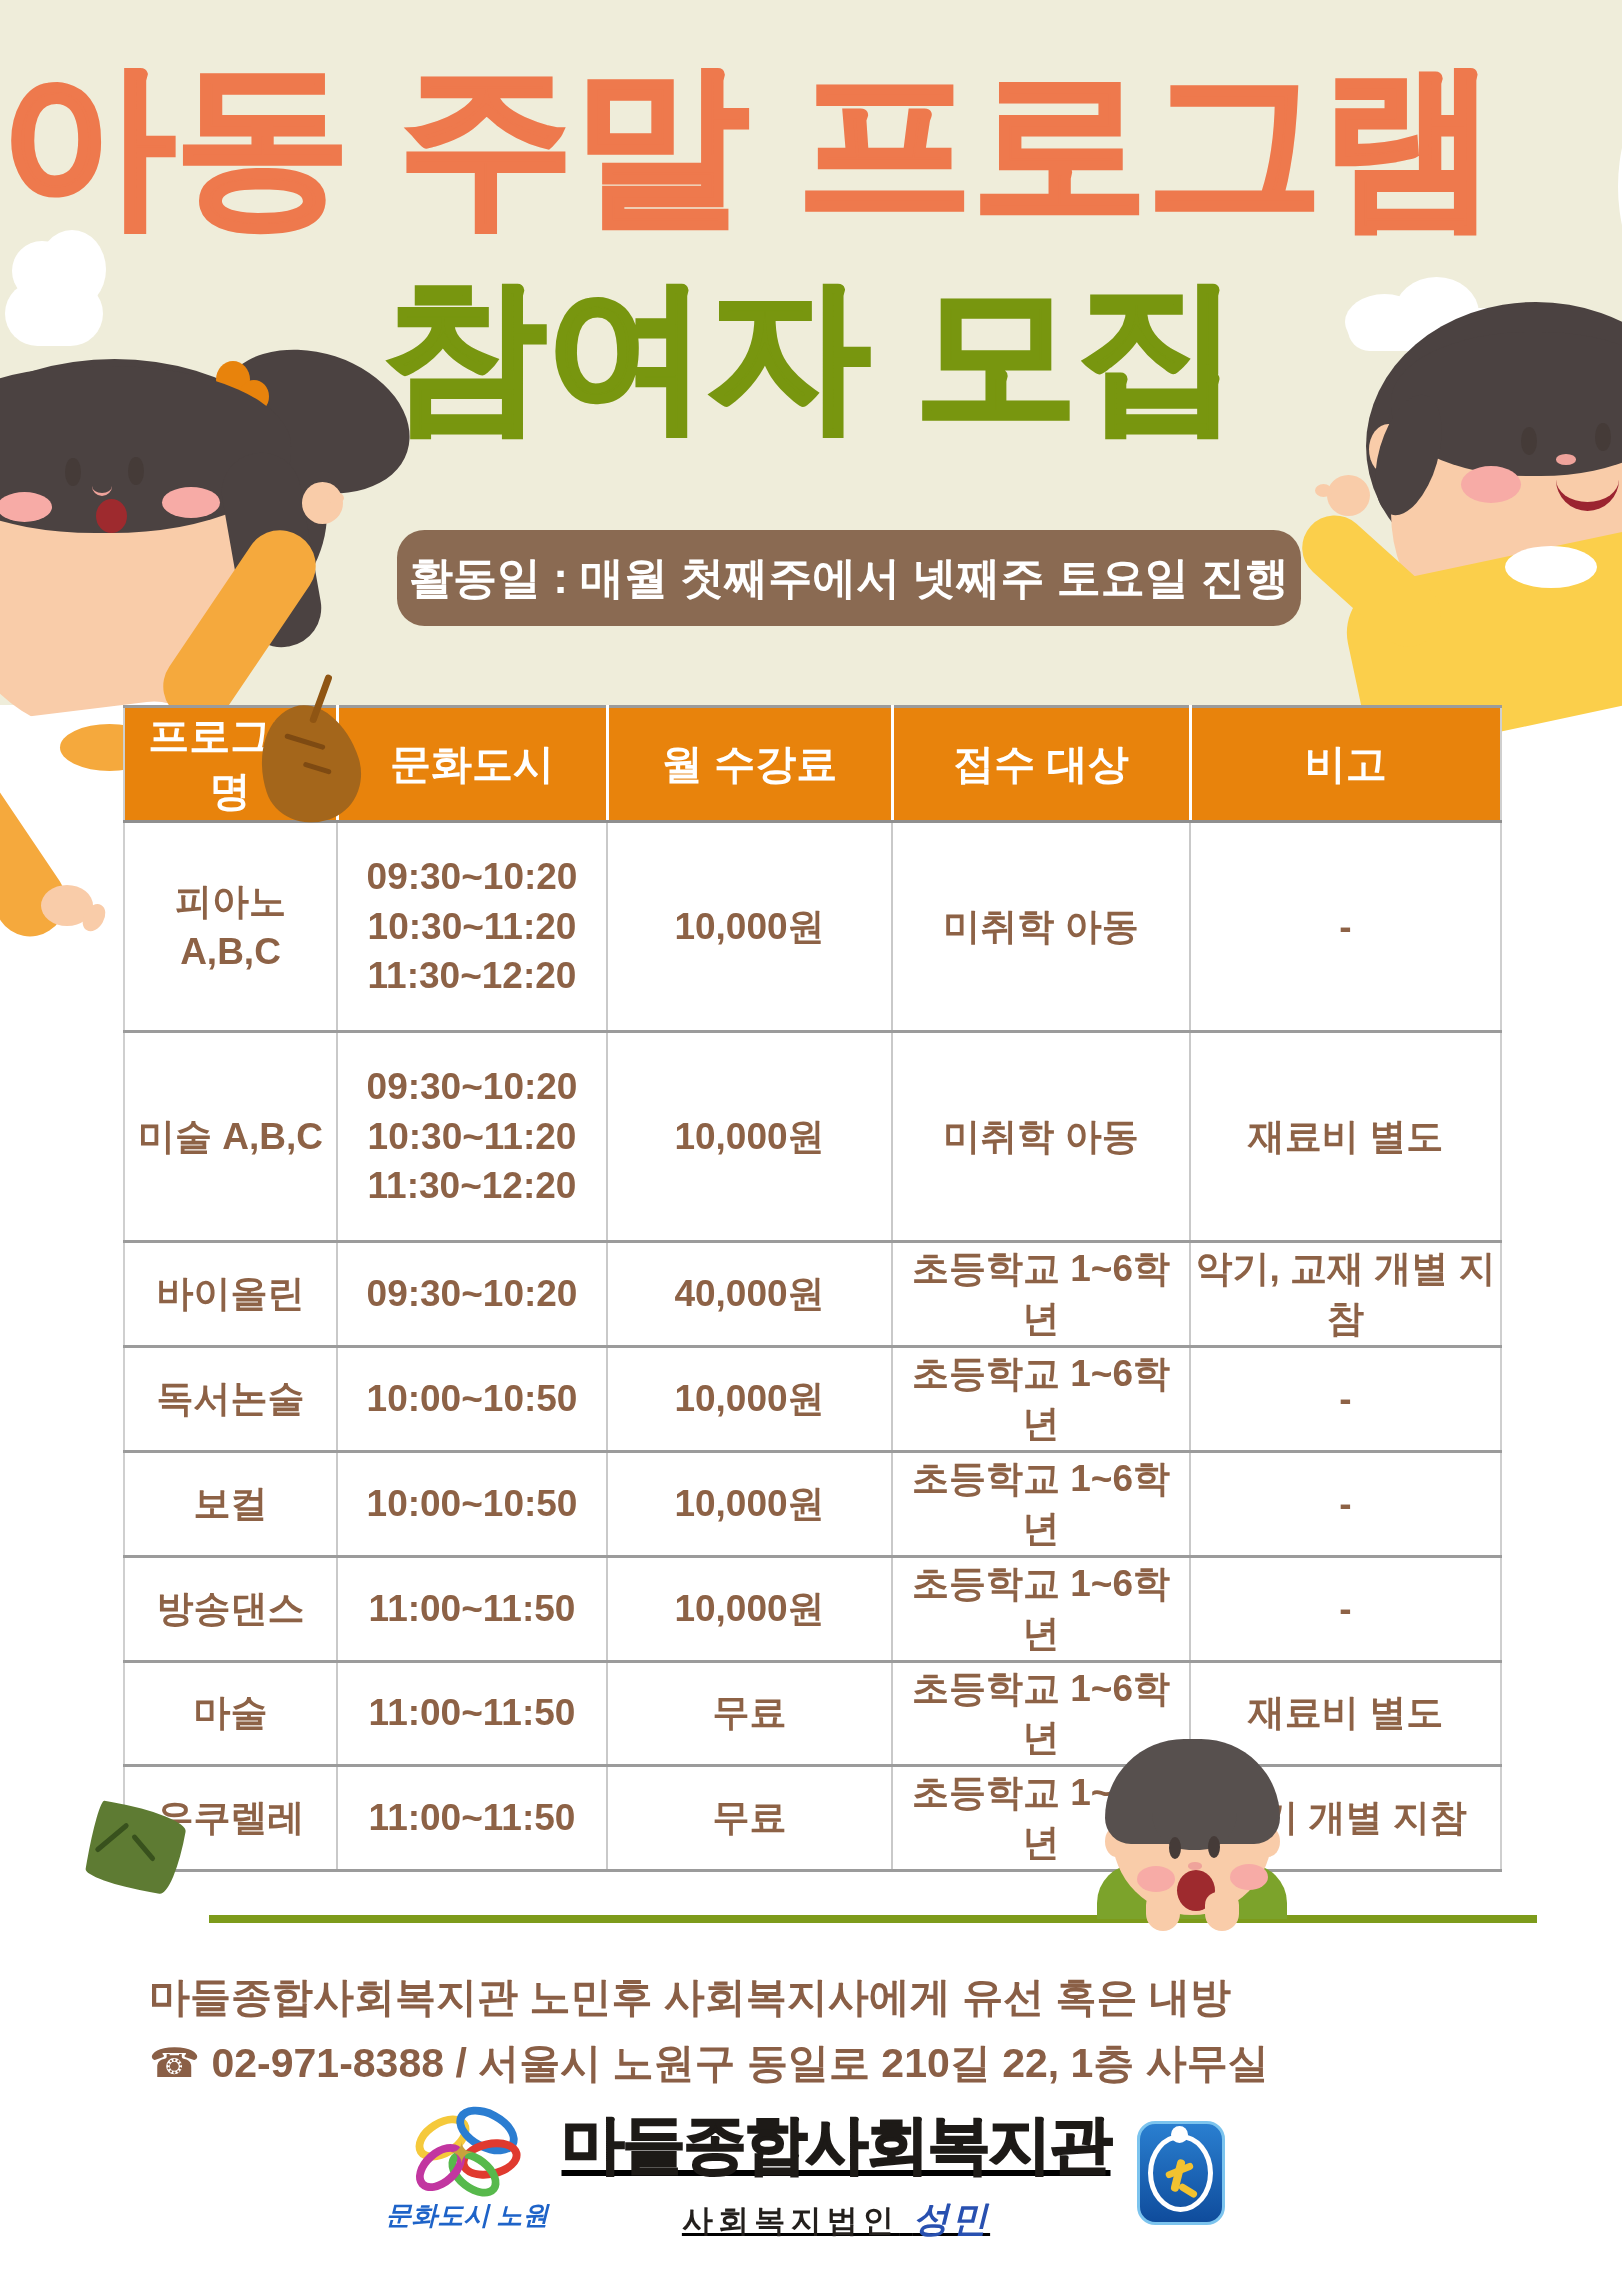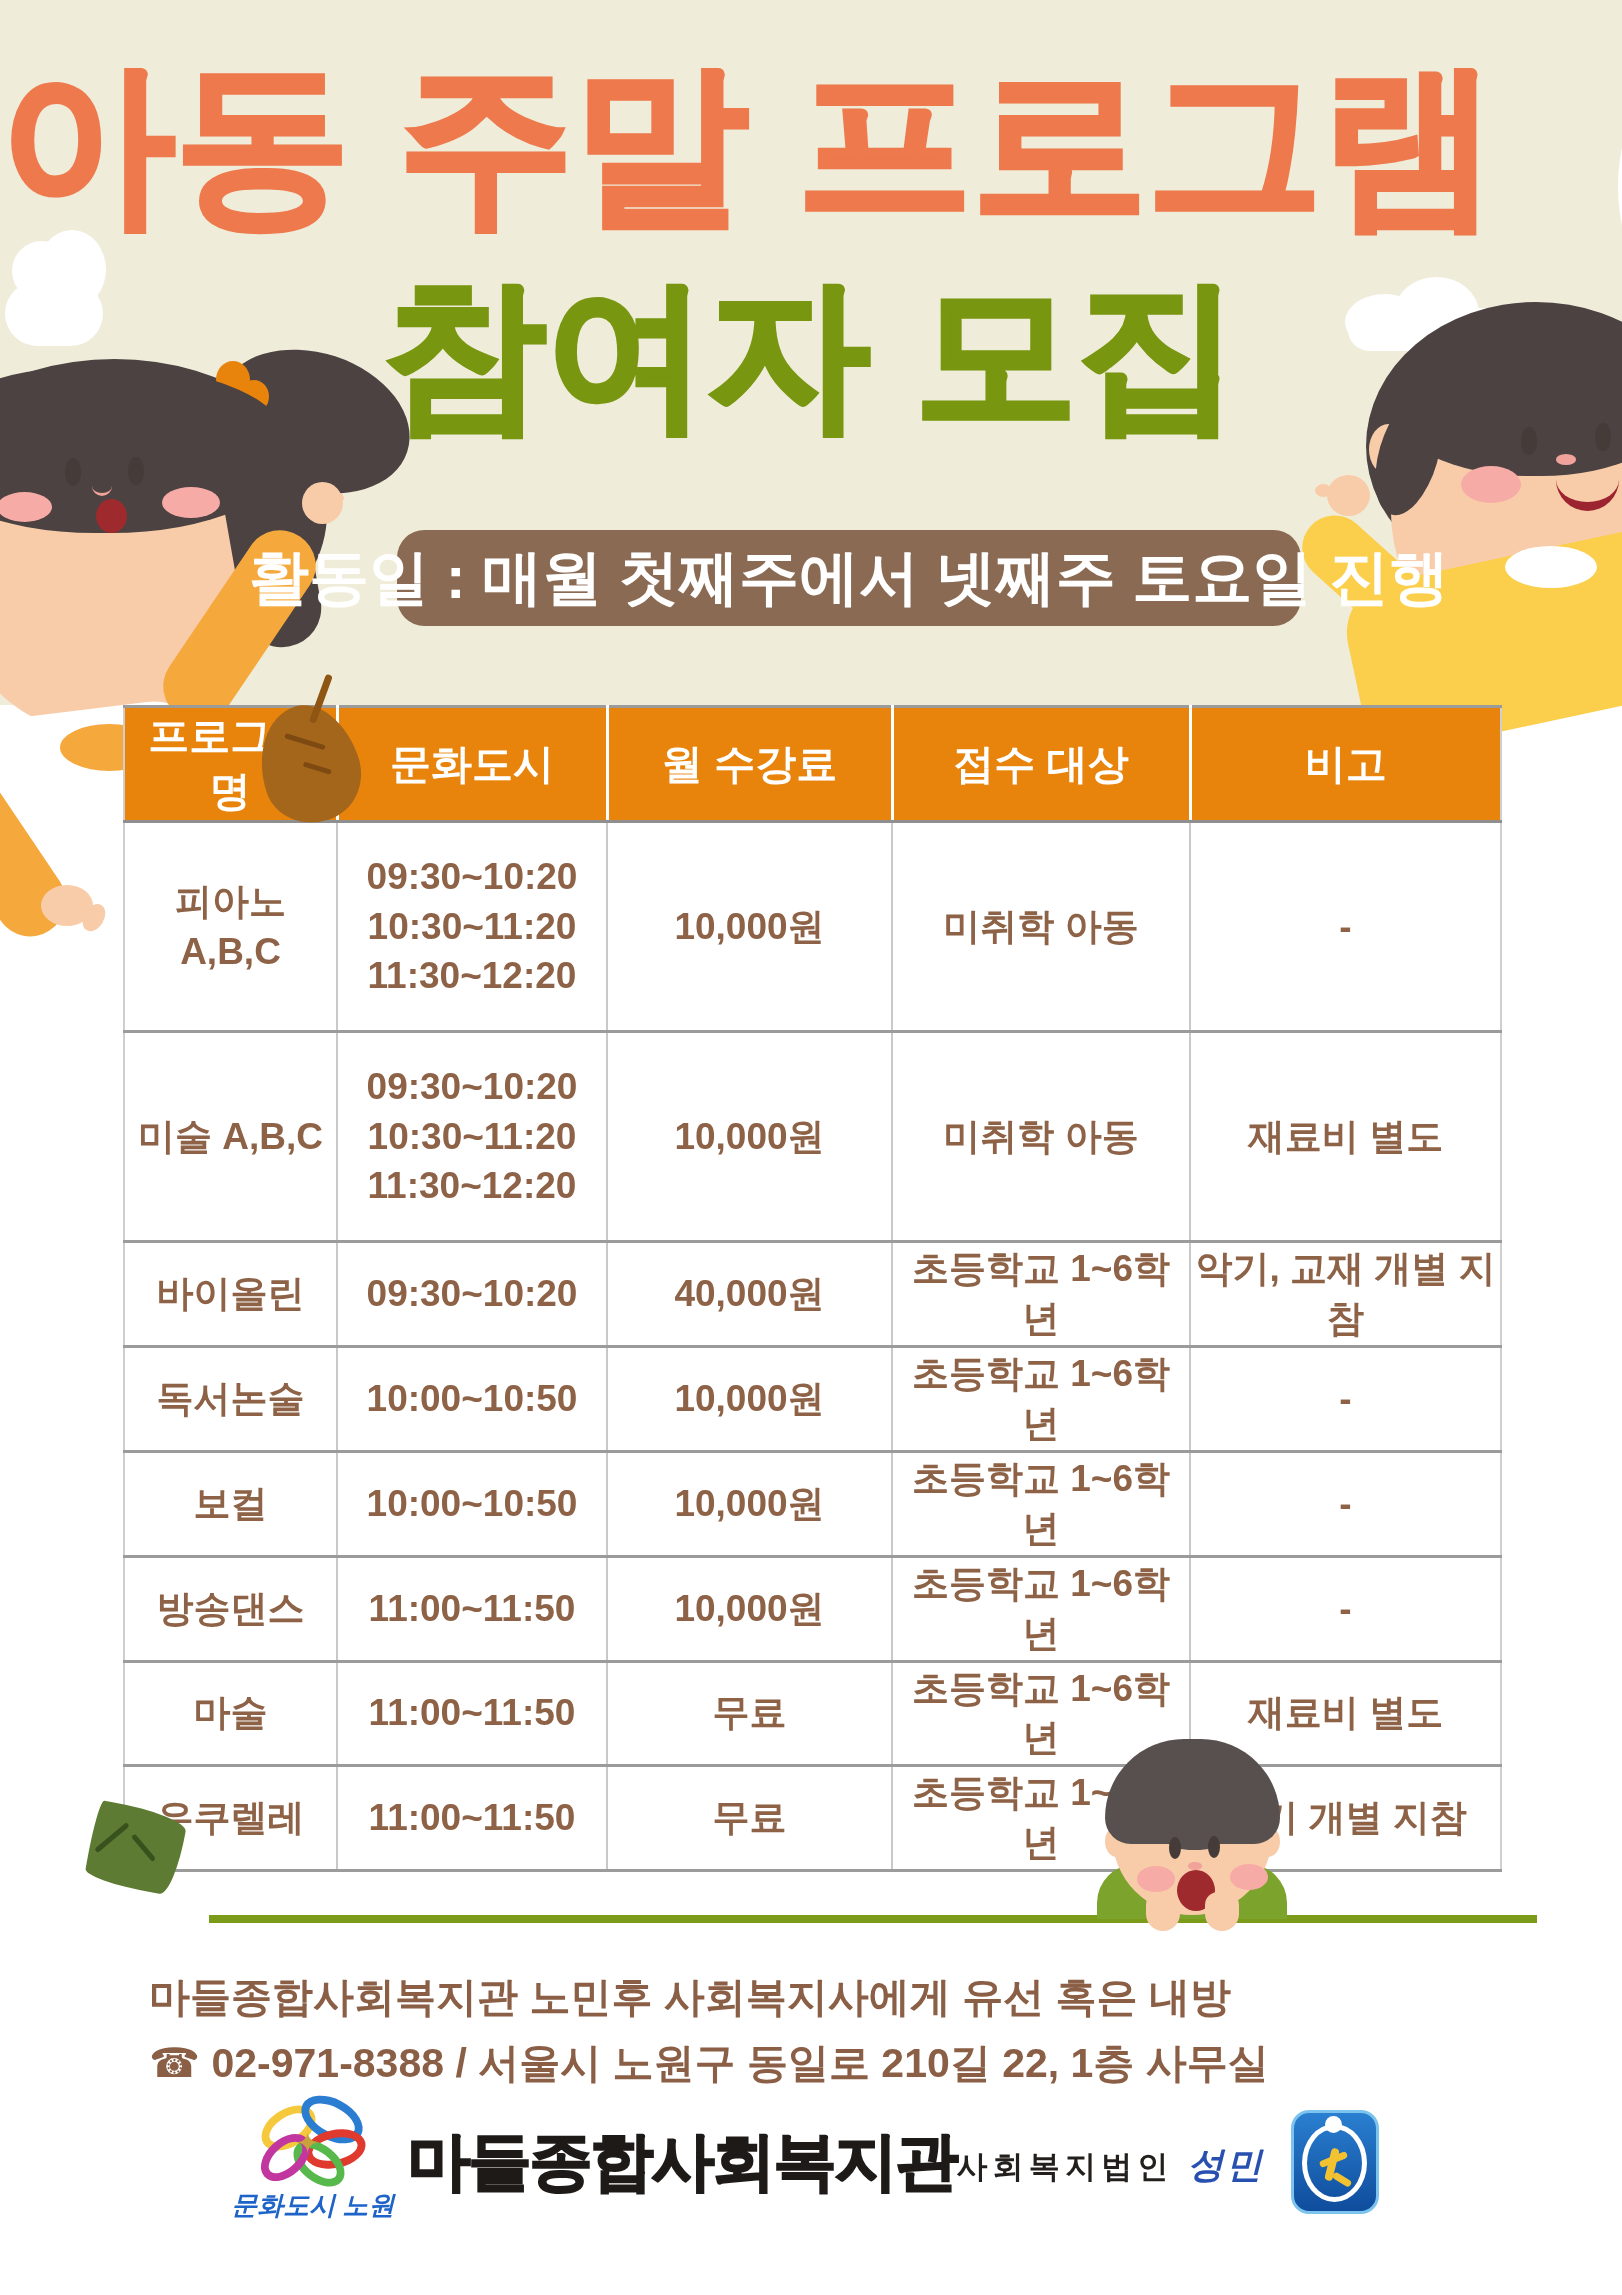--- a/index.html
+++ b/index.html
@@ -19,21 +19,21 @@
   .title2{
     position:absolute;left:0;top:257px;width:1623px;text-align:center;
     font-size:162px;line-height:1.2;font-weight:900;color:#78960F;
     -webkit-text-stroke:4.6px #78960F;white-space:nowrap;
   }
   .banner{
     position:absolute;left:397px;top:530px;width:904px;height:96px;
     background:#8A6A52;border-radius:27.5px;z-index:5;
     display:flex;align-items:center;justify-content:center;
   }
-  .banner span{color:#ffffff;font-size:60px;font-weight:800;white-space:nowrap;}
+  .banner span{color:#ffffff;font-size:44px;font-weight:800;white-space:nowrap;}
   
   .shape{position:absolute;}
   .skin{background:#F9CCA9;}
   .hair{background:#4B4241;}
   .cheek{background:#F7ABA6;border-radius:50%;}
   .eye{background:#453B38;border-radius:50%;}
   .mouthO{background:#9E2A2E;border-radius:50%;}
   
   .prog-table{
     position:absolute;left:123px;top:705px;width:1377px;z-index:6;
@@ -73,21 +73,21 @@
   .leafB{position:absolute;left:90px;top:1807px;width:92px;height:82px;z-index:10;
     background:#5E7B33;border-radius:8% 92% 18% 82% / 84% 22% 88% 16%;transform:rotate(10deg);}
   .leafB .stem{position:absolute;left:18.3px;top:14.4px;width:5.2px;height:42px;background:#38511D;transform:rotate(40deg);border-radius:2.6px;}
   .leafB .vein{position:absolute;background:#38511D;border-radius:2.6px;}
   
   .footer-logos{position:absolute;left:0;top:2102px;width:1623px;display:flex;justify-content:center;align-items:center;gap:26px;z-index:3;}
   .flower-wrap{width:137px;display:flex;flex-direction:column;align-items:center;}
   .flower{position:relative;width:111px;height:82px;}
   .petal{position:absolute;border-radius:50%;background:transparent;}
   .flower-script{margin-top:3.9px;color:#1E63C8;font-size:26px;font-weight:900;font-style:italic;white-space:nowrap;}
-  .org-block{display:flex;flex-direction:row;align-items:center;}
+  .org-block{display:flex;flex-direction:column;align-items:center;text-decoration:underline;}
   .org-main{color:#1D1A17;font-size:63px;font-weight:900;letter-spacing:-2px;-webkit-text-stroke:2px #1D1A17;white-space:nowrap;}
   .org-sub{margin-top:6.5px;font-size:31px;font-weight:900;color:#231F1C;letter-spacing:5.2px;white-space:nowrap;}
   .org-sub .sm-name{color:#2850B0;font-size:36px;letter-spacing:2.6px;font-style:italic;}
   .badge{position:relative;width:82px;height:98px;border-radius:18.3px;
     background:linear-gradient(180deg,#2A7FD0,#0F4C9C);border:3.3px solid #7CC4EE;}
   .badge .ring{position:absolute;left:8.5px;top:10.5px;width:55px;height:68px;border:5.2px solid #ffffff;border-radius:50%;}
   .badge .head{position:absolute;left:31px;top:2.6px;width:17px;height:17px;background:#ffffff;border-radius:50%;}
   .badge .fig1{position:absolute;left:34px;top:35px;width:7.9px;height:33px;background:#F2C230;border-radius:3.9px;transform:rotate(14deg);}
   .badge .fig2{position:absolute;left:25px;top:43px;width:29px;height:7.2px;background:#F2C230;border-radius:3.9px;transform:rotate(-22deg);}
   .badge .fig3{position:absolute;left:38px;top:63px;width:19.6px;height:7.2px;background:#F2C230;border-radius:3.9px;transform:rotate(32deg);}

